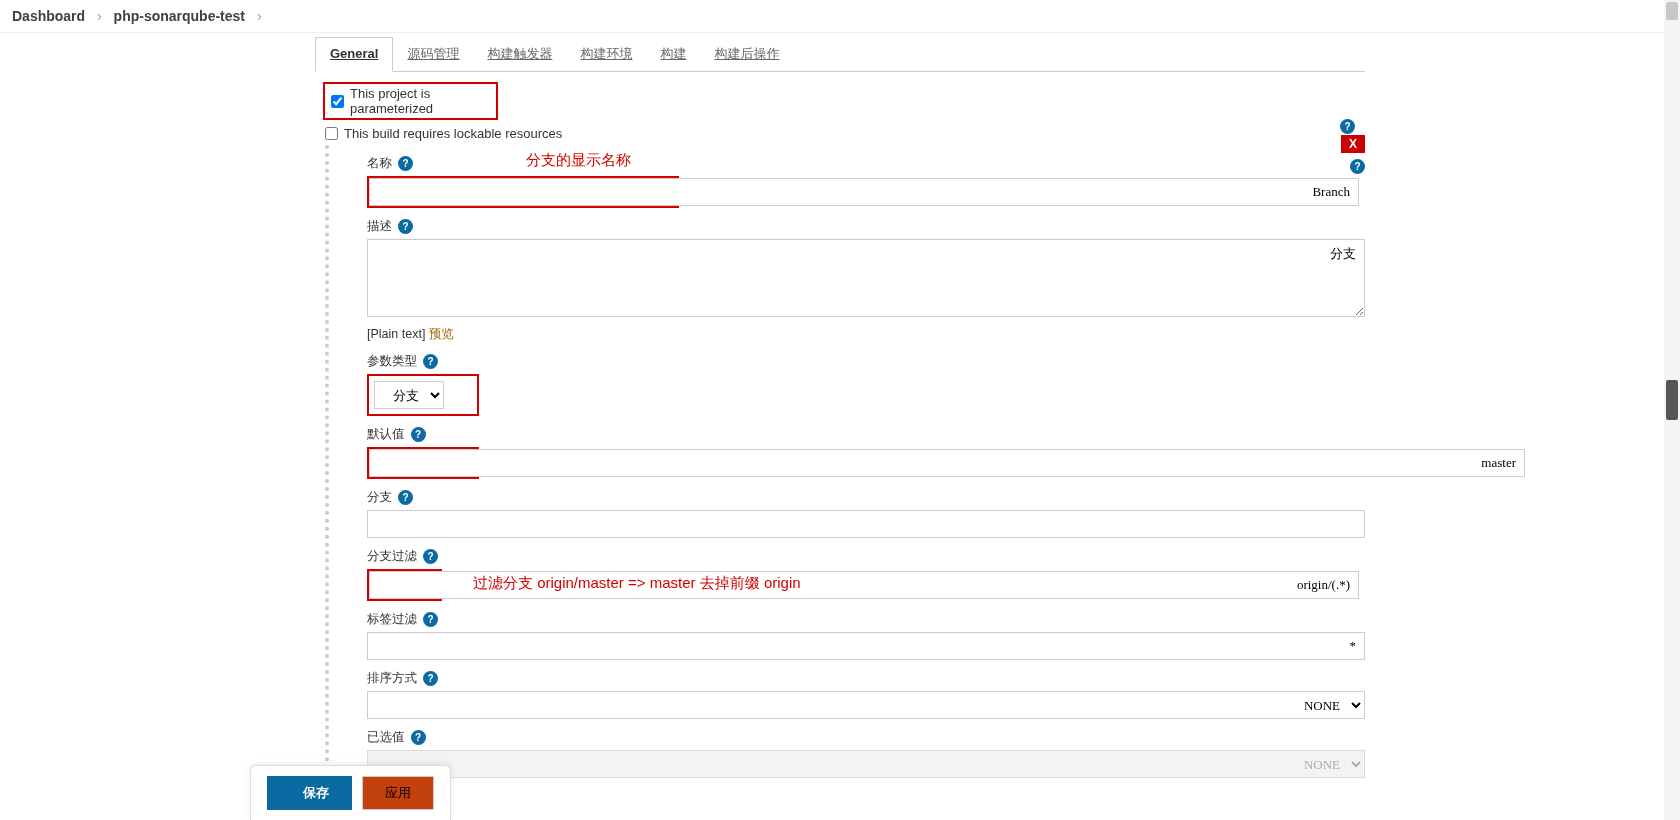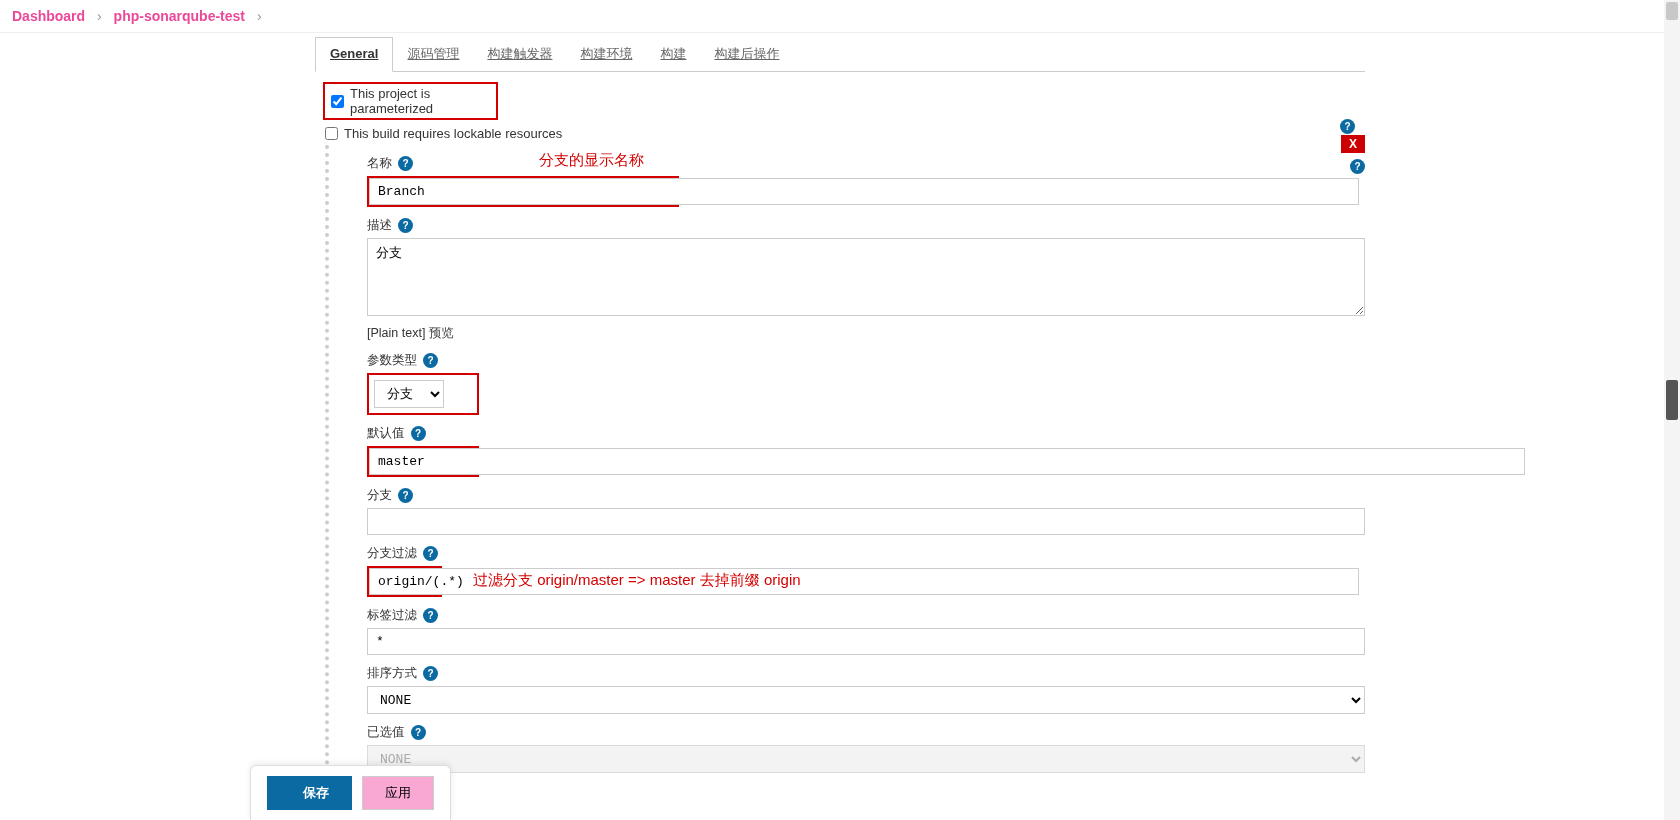--- a/index.html
+++ b/index.html
@@ -1,46 +1,46 @@
 <!DOCTYPE html>
 <html><head>
 <meta charset="utf-8">
 <style>
 * { box-sizing: border-box; margin: 0; padding: 0; }
 body { font-family: Arial, "Microsoft YaHei", sans-serif; font-size: 13px; color: #333; background: #fff; }
 .breadcrumb { padding: 8px 12px; border-bottom: 1px solid #eee; font-size: 14px; }
-.breadcrumb a { color: #ec4899; text-decoration: none; font-weight: bold; }
+.breadcrumb a { color: #404040; text-decoration: none; font-weight: bold; }
 .breadcrumb .sep { margin: 0 8px; color: #999; }
 .main { width: 1050px; margin: 0 auto; position: relative; }
 .tabs { display: flex; border-bottom: 1px solid #ccc; margin-top: 4px; }
 .tab { padding: 8px 14px; color: #666; cursor: pointer; font-size: 13px; text-decoration: underline; }
 .tab.active { color: #333; font-weight: bold; border: 1px solid #ccc; border-bottom: 1px solid #fff; margin-bottom: -1px; background: #fff; }
 .body { padding: 8px 0 90px 0; }
 .chk-row { display: flex; align-items: center; gap: 6px; padding: 4px 10px; }
 .chk-row input { width: 13px; height: 13px; }
 .chk-row label { font-size: 13px; }
 .redbox { border: 2px solid #d40000; }
 .section { border-left: 4px dotted #ccc; margin-left: 10px; padding: 6px 0 6px 12px; position: relative; }
 .section-header { display: flex; align-items: center; gap: 6px; font-weight: bold; font-size: 13px; padding: 4px 0; }
 .drag-handle { width: 12px; height: 16px; background: repeating-linear-gradient(#bbb,#bbb 1px,transparent 1px,transparent 3px); cursor: move; }
 .close-x { position: absolute; right: 0; top: -10px; background: #c00; color: #fff; font-weight: bold; padding: 2px 8px; cursor: pointer; font-size: 12px; }
 .help-corner { position: absolute; right: 0; top: 14px; }
 .help-top { position: absolute; right: 10px; top: 82px; }
 .field { margin: 4px 0 10px 26px; position: relative; }
 .field-label { font-size: 12.5px; margin-bottom: 4px; display: flex; align-items: center; gap: 6px; }
 .help-icon { display: inline-flex; width: 15px; height: 15px; border-radius: 50%; background: #0b6aa2; color: #fff; align-items: center; justify-content: center; font-size: 10px; font-weight: bold; cursor: pointer; }
-.text-input, .textarea, .select { width: 100%; padding: 5px 8px; border: 1px solid #ccc; font-size: 13px; font-family: Liberation Mono, monospace; }
+.text-input, .textarea, .select { width: 100%; padding: 5px 8px; border: 1px solid #ccc; font-size: 13px; font-family: Liberation Serif, serif; text-align: right; }
 .textarea { height: 78px; resize: both; }
 .select { height: 28px; background: #fff; }
 .select-sm { width: 70px; }
 .annotation { position: absolute; color: #d40000; font-size: 15px; font-family: "Microsoft YaHei", sans-serif; pointer-events: none; }
 .plain-text-row { font-size: 12.5px; margin-top: 6px; }
-.plain-text-row a { color: #404040; text-decoration: none; }
+.plain-text-row a { color: #a16207; text-decoration: none; }
 .footer { position: fixed; bottom: 0; left: 250px; background: #fff; padding: 10px 16px; border: 1px solid #ddd; border-bottom: none; border-top-left-radius: 6px; border-top-right-radius: 6px; box-shadow: 0 -2px 6px rgba(0,0,0,0.08); display: flex; gap: 10px; }
-.btn { padding: 7px 22px; border: 1px solid #ccc; background: #f9a8d4; cursor: pointer; font-size: 13px; }
+.btn { padding: 7px 22px; border: 1px solid #ccc; background: #c2410c; cursor: pointer; font-size: 13px; }
 .btn.primary { background: #0b6aa2; color: #fff; border-color: #0b6aa2; font-weight: bold; padding-left: 35px; }
 .scrollbar { position: fixed; right: 0; top: 0; bottom: 0; width: 16px; background: #f4f4f4; }
 .scrollbar .thumb { position: absolute; left: 2px; right: 2px; background: #c8c8c8; border-radius: 2px; }
 .disabled-select { background: #eee; color: #888; }
 </style>
 </head>
 <body>
 
 <div class="breadcrumb">
   <a href="#">Dashboard</a>
@@ -72,21 +72,21 @@
 
     <div class="section">
       <div class="close-x">X</div>
       <span class="help-icon help-corner">?</span>
 
       <div class="field" style="position:relative;">
         <div class="field-label">
           <span>名称</span>
           <span class="help-icon">?</span>
         </div>
-        <span class="annotation" style="top:-4px;left:172px;font-family:Liberation Mono, monospace;">分支的显示名称</span>
+        <span class="annotation" style="top:-4px;left:159px;font-family:Liberation Mono, monospace;">分支的显示名称</span>
         <div class="redbox" style="width:312px;padding:0;">
           <input class="text-input" style="border: 1px solid rgb(204, 204, 204); width: 990px; position: relative;" value="Branch">
         </div>
       </div>
 
       <div class="field">
         <div class="field-label">
           <span>描述</span>
           <span class="help-icon">?</span>
         </div>

